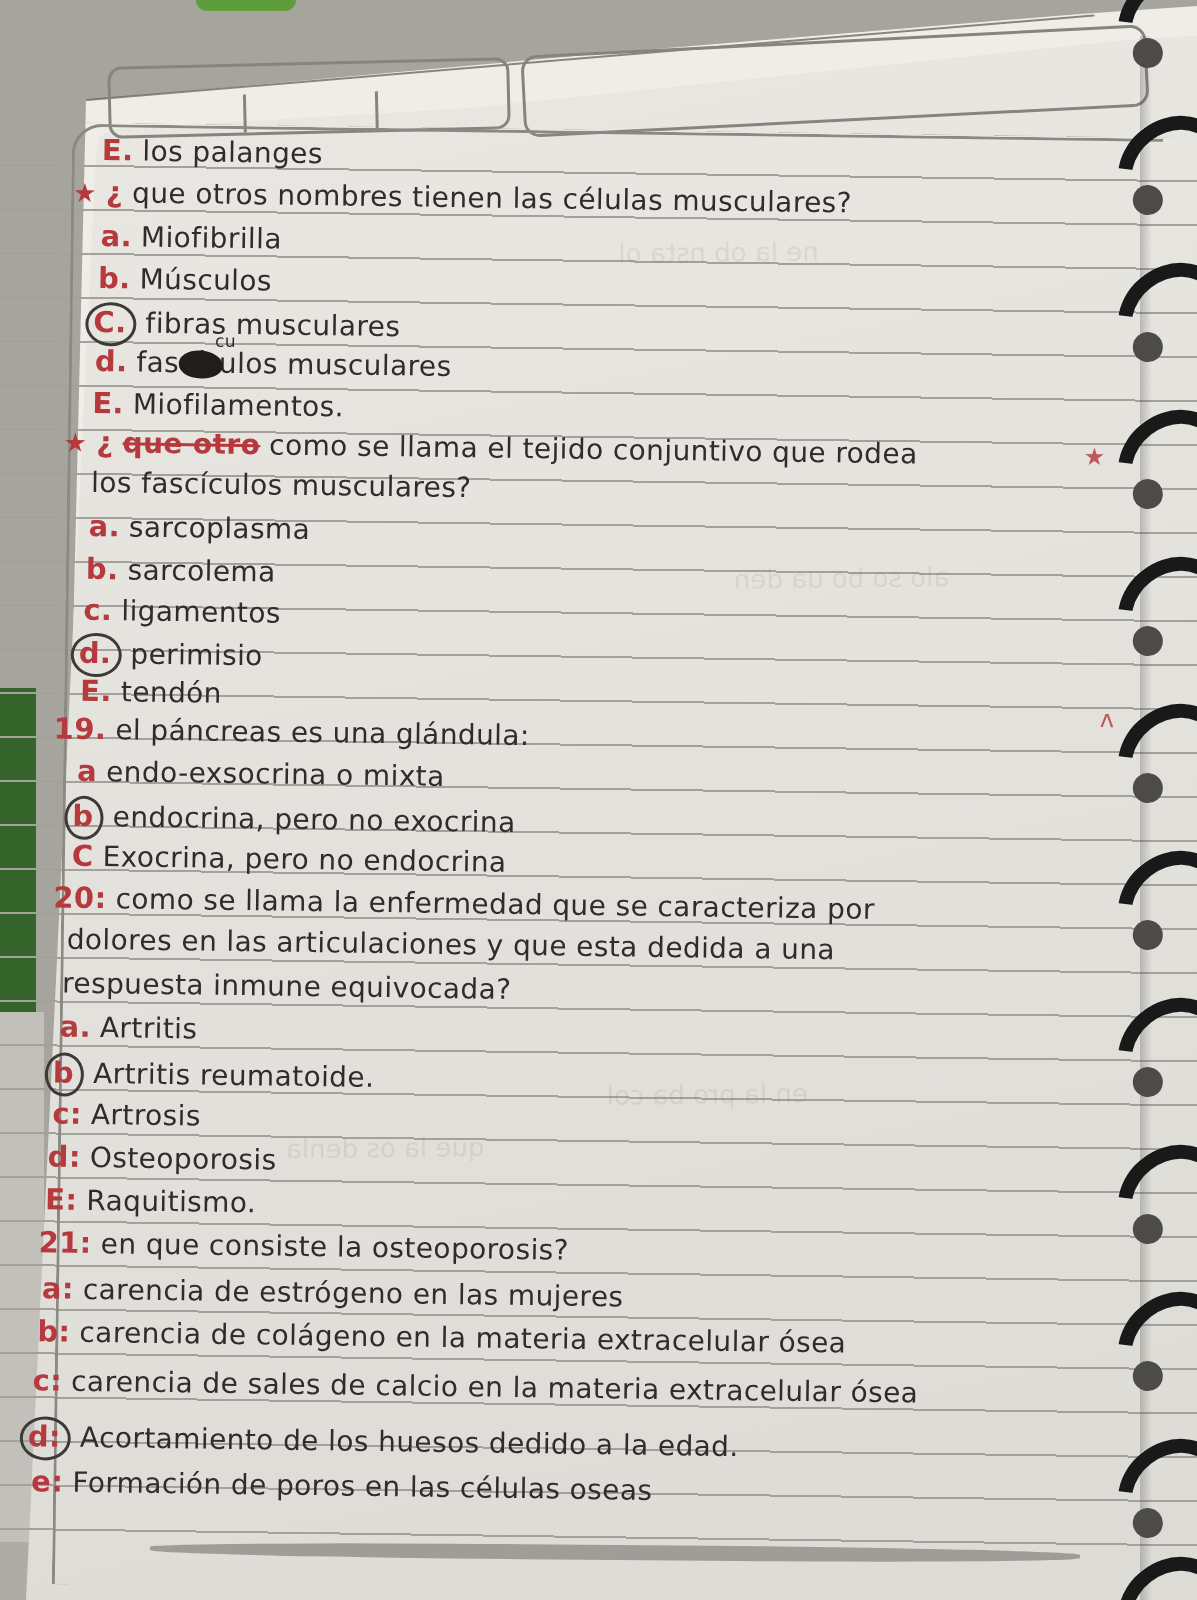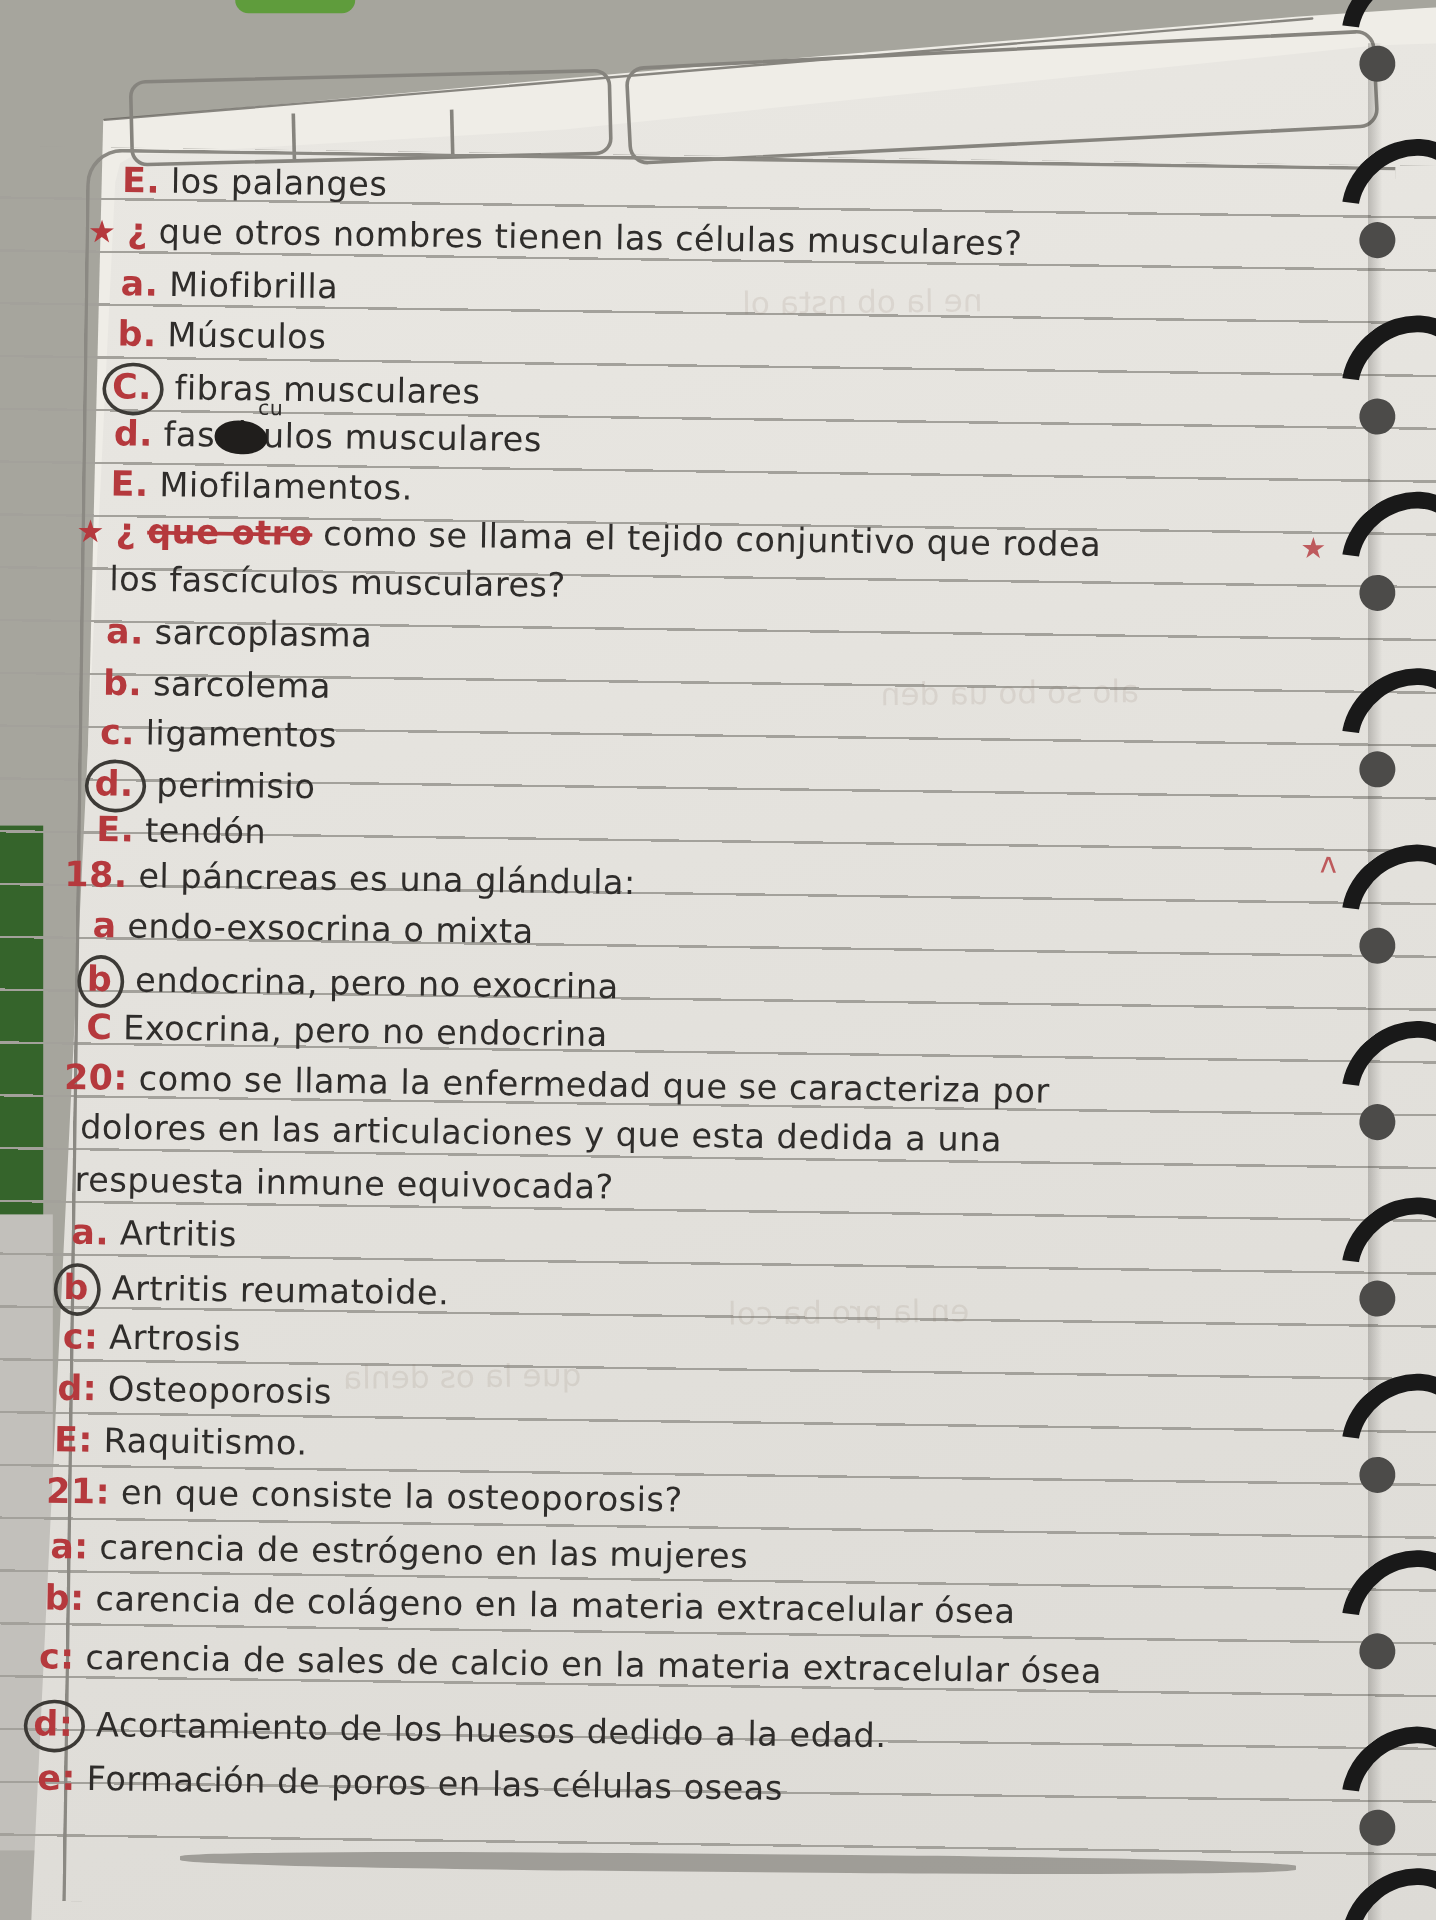--- a/index.html
+++ b/index.html
@@ -166,21 +166,21 @@
     <span class="marker circled">d.</span>
     <span class="text">perimisio</span>
   </div>
 
   <div class="line" style="top:681px;left:88px">
     <span class="marker">E.</span>
     <span class="text">tendón</span>
   </div>
 
   <div class="line" style="top:719px;left:62px">
-    <span class="marker">18.</span>
+    <span class="marker">19.</span>
     <span class="text">el páncreas es una glándula:</span>
   </div>
 
   <div class="line" style="top:761px;left:86px">
     <span class="marker">a</span>
     <span class="text">endo-exsocrina o mixta</span>
   </div>
 
   <div class="line" style="top:803px;left:84px">
     <span class="marker circled">b</span>

